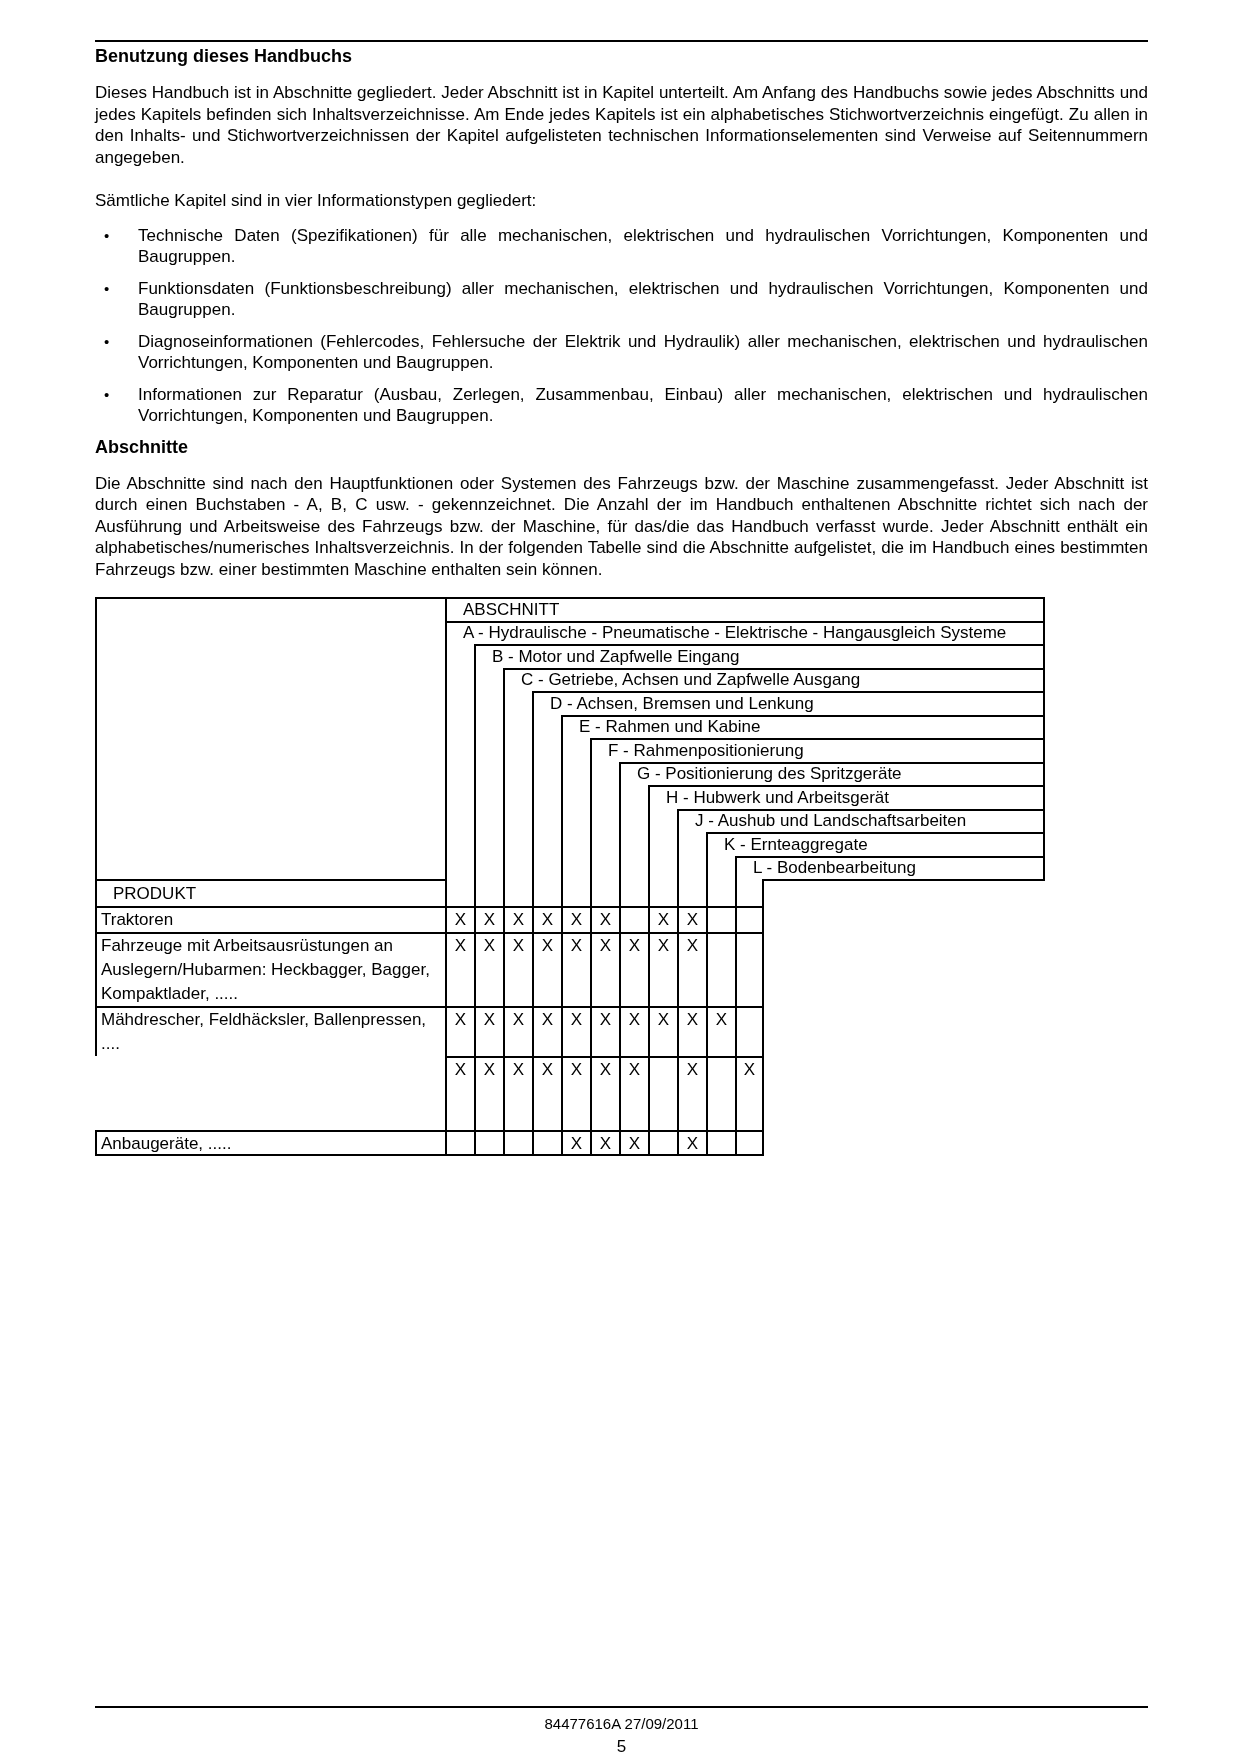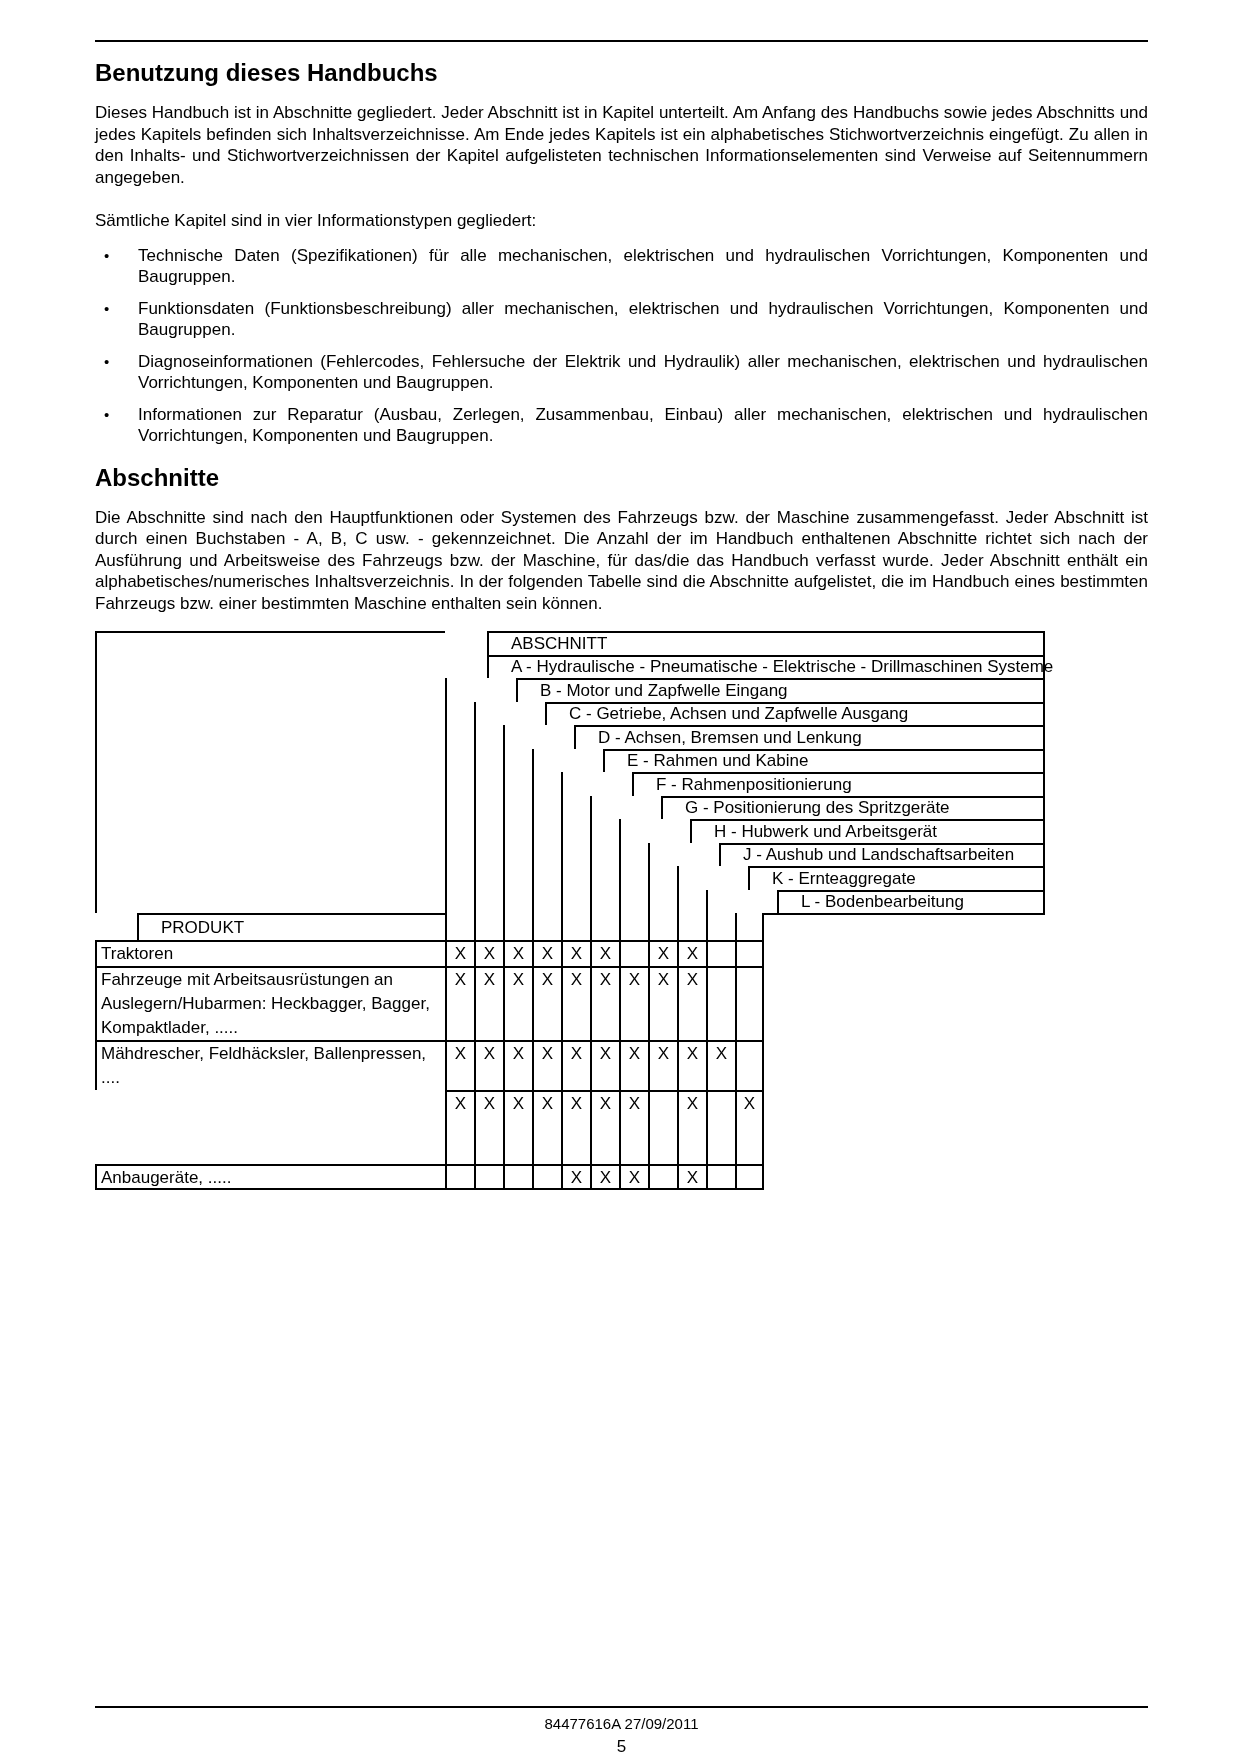--- a/index.html
+++ b/index.html
@@ -6,42 +6,42 @@
   html,body { background:#e8e8e8; }
   .page {
     width:1241px; height:1754px; position:relative; margin:0 auto;
     background:#ffffff; color:#000;
     font-family:"Liberation Sans", sans-serif;
   }
   .content { position:absolute; left:95px; top:0; width:1053px; }
   .running-header { margin-top:52px; text-align:center; font-size:17px; letter-spacing:0.4px; }
   .rule { border-top:2px solid #000; height:0; }
   .top-rule { margin-top:40px; }
-  h1.sec-title { font-size:24px; font-weight:bold; margin-top:17px; }
+  h1.sec-title { font-size:18px; font-weight:bold; margin-top:4px; }
   p.body-text { font-size:17px; line-height:21.5px; text-align:justify; margin-top:15px; }
   p.list-intro { margin-top:22px; }
   .bullet-list { margin-top:13px; }
   .bullet-item { display:flex; margin-bottom:10px; }
   .bullet-marker { width:43px; padding-left:9px; flex-shrink:0; font-size:15px; line-height:21.5px; }
   .bullet-text { flex:1; font-size:17px; line-height:21.5px; text-align:justify; }
 
   
   .sections-table {
     margin-top:17px;
     display:grid;
     grid-template-columns:350px repeat(11,29px) 281px;
     grid-template-rows:repeat(12,23.5px) 27px 26px 74px 50px 74px 26px;
     font-size:17px;
   }
   .t-c { min-width:0; min-height:0; }
   .bl { border-left:2px solid #000; }
   .bt { border-top:2px solid #000; }
   .br { border-right:2px solid #000; }
   .bb { border-bottom:2px solid #000; }
-  .lbl { display:flex; align-items:center; padding-left:22px; white-space:nowrap; overflow:visible;margin-left:42px; }
+  .lbl { display:flex; align-items:center; padding-left:16px; white-space:nowrap; overflow:visible; }
   .mark { display:flex; justify-content:center; align-items:flex-start; line-height:24px; }
   .prod { line-height:24px; padding:0 4px; overflow:hidden; }
 
   .footer { position:absolute; left:95px; top:1706px; width:1053px; text-align:center; }
   .footer .rule { margin-bottom:7px; }
   .doc-ref { font-size:15px; }
   .page-number { font-size:17px; margin-top:5px; }
 </style>
 </head>
 <body>
@@ -76,21 +76,21 @@
 
     <h1 class="sec-title">Abschnitte</h1>
     <p class="body-text">Die Abschnitte sind nach den Hauptfunktionen oder Systemen des Fahrzeugs bzw. der Maschine zusammengefasst. Jeder Abschnitt ist durch einen Buchstaben - A, B, C usw. - gekennzeichnet. Die Anzahl der im Handbuch enthaltenen Abschnitte richtet sich nach der Ausführung und Arbeitsweise des Fahrzeugs bzw. der Maschine, für das/die das Handbuch verfasst wurde. Jeder Abschnitt enthält ein alphabetisches/numerisches Inhaltsverzeichnis. In der folgenden Tabelle sind die Abschnitte aufgelistet, die im Handbuch eines bestimmten Fahrzeugs bzw. einer bestimmten Maschine enthalten sein können.</p>
 
     <div class="sections-table">
 
       <div class="t-c bl bt" style="grid-area:1/1/13/2"></div>
 
       <div class="t-c bl bt br lbl" style="grid-area:1/2/2/14">ABSCHNITT</div>
 
-      <div class="t-c bl bt br lbl" style="grid-area:2/2/3/14">A - Hydraulische - Pneumatische - Elektrische - Drillmaschinen Systeme</div>
+      <div class="t-c bl bt br lbl" style="grid-area:2/2/3/14">A - Hydraulische - Pneumatische - Elektrische - Hangausgleich Systeme</div>
       <div class="t-c bl bt br lbl" style="grid-area:3/3/4/14">B - Motor und Zapfwelle Eingang</div>
       <div class="t-c bl bt br lbl" style="grid-area:4/4/5/14">C - Getriebe, Achsen und Zapfwelle Ausgang</div>
       <div class="t-c bl bt br lbl" style="grid-area:5/5/6/14">D - Achsen, Bremsen und Lenkung</div>
       <div class="t-c bl bt br lbl" style="grid-area:6/6/7/14">E - Rahmen und Kabine</div>
       <div class="t-c bl bt br lbl" style="grid-area:7/7/8/14">F - Rahmenpositionierung</div>
       <div class="t-c bl bt br lbl" style="grid-area:8/8/9/14">G - Positionierung des Spritzgeräte</div>
       <div class="t-c bl bt br lbl" style="grid-area:9/9/10/14">H - Hubwerk und Arbeitsgerät</div>
       <div class="t-c bl bt br lbl" style="grid-area:10/10/11/14">J - Aushub und Landschaftsarbeiten</div>
       <div class="t-c bl bt br lbl" style="grid-area:11/11/12/14">K - Ernteaggregate</div>
       <div class="t-c bl bt br lbl" style="grid-area:12/12/13/14">L - Bodenbearbeitung</div>

